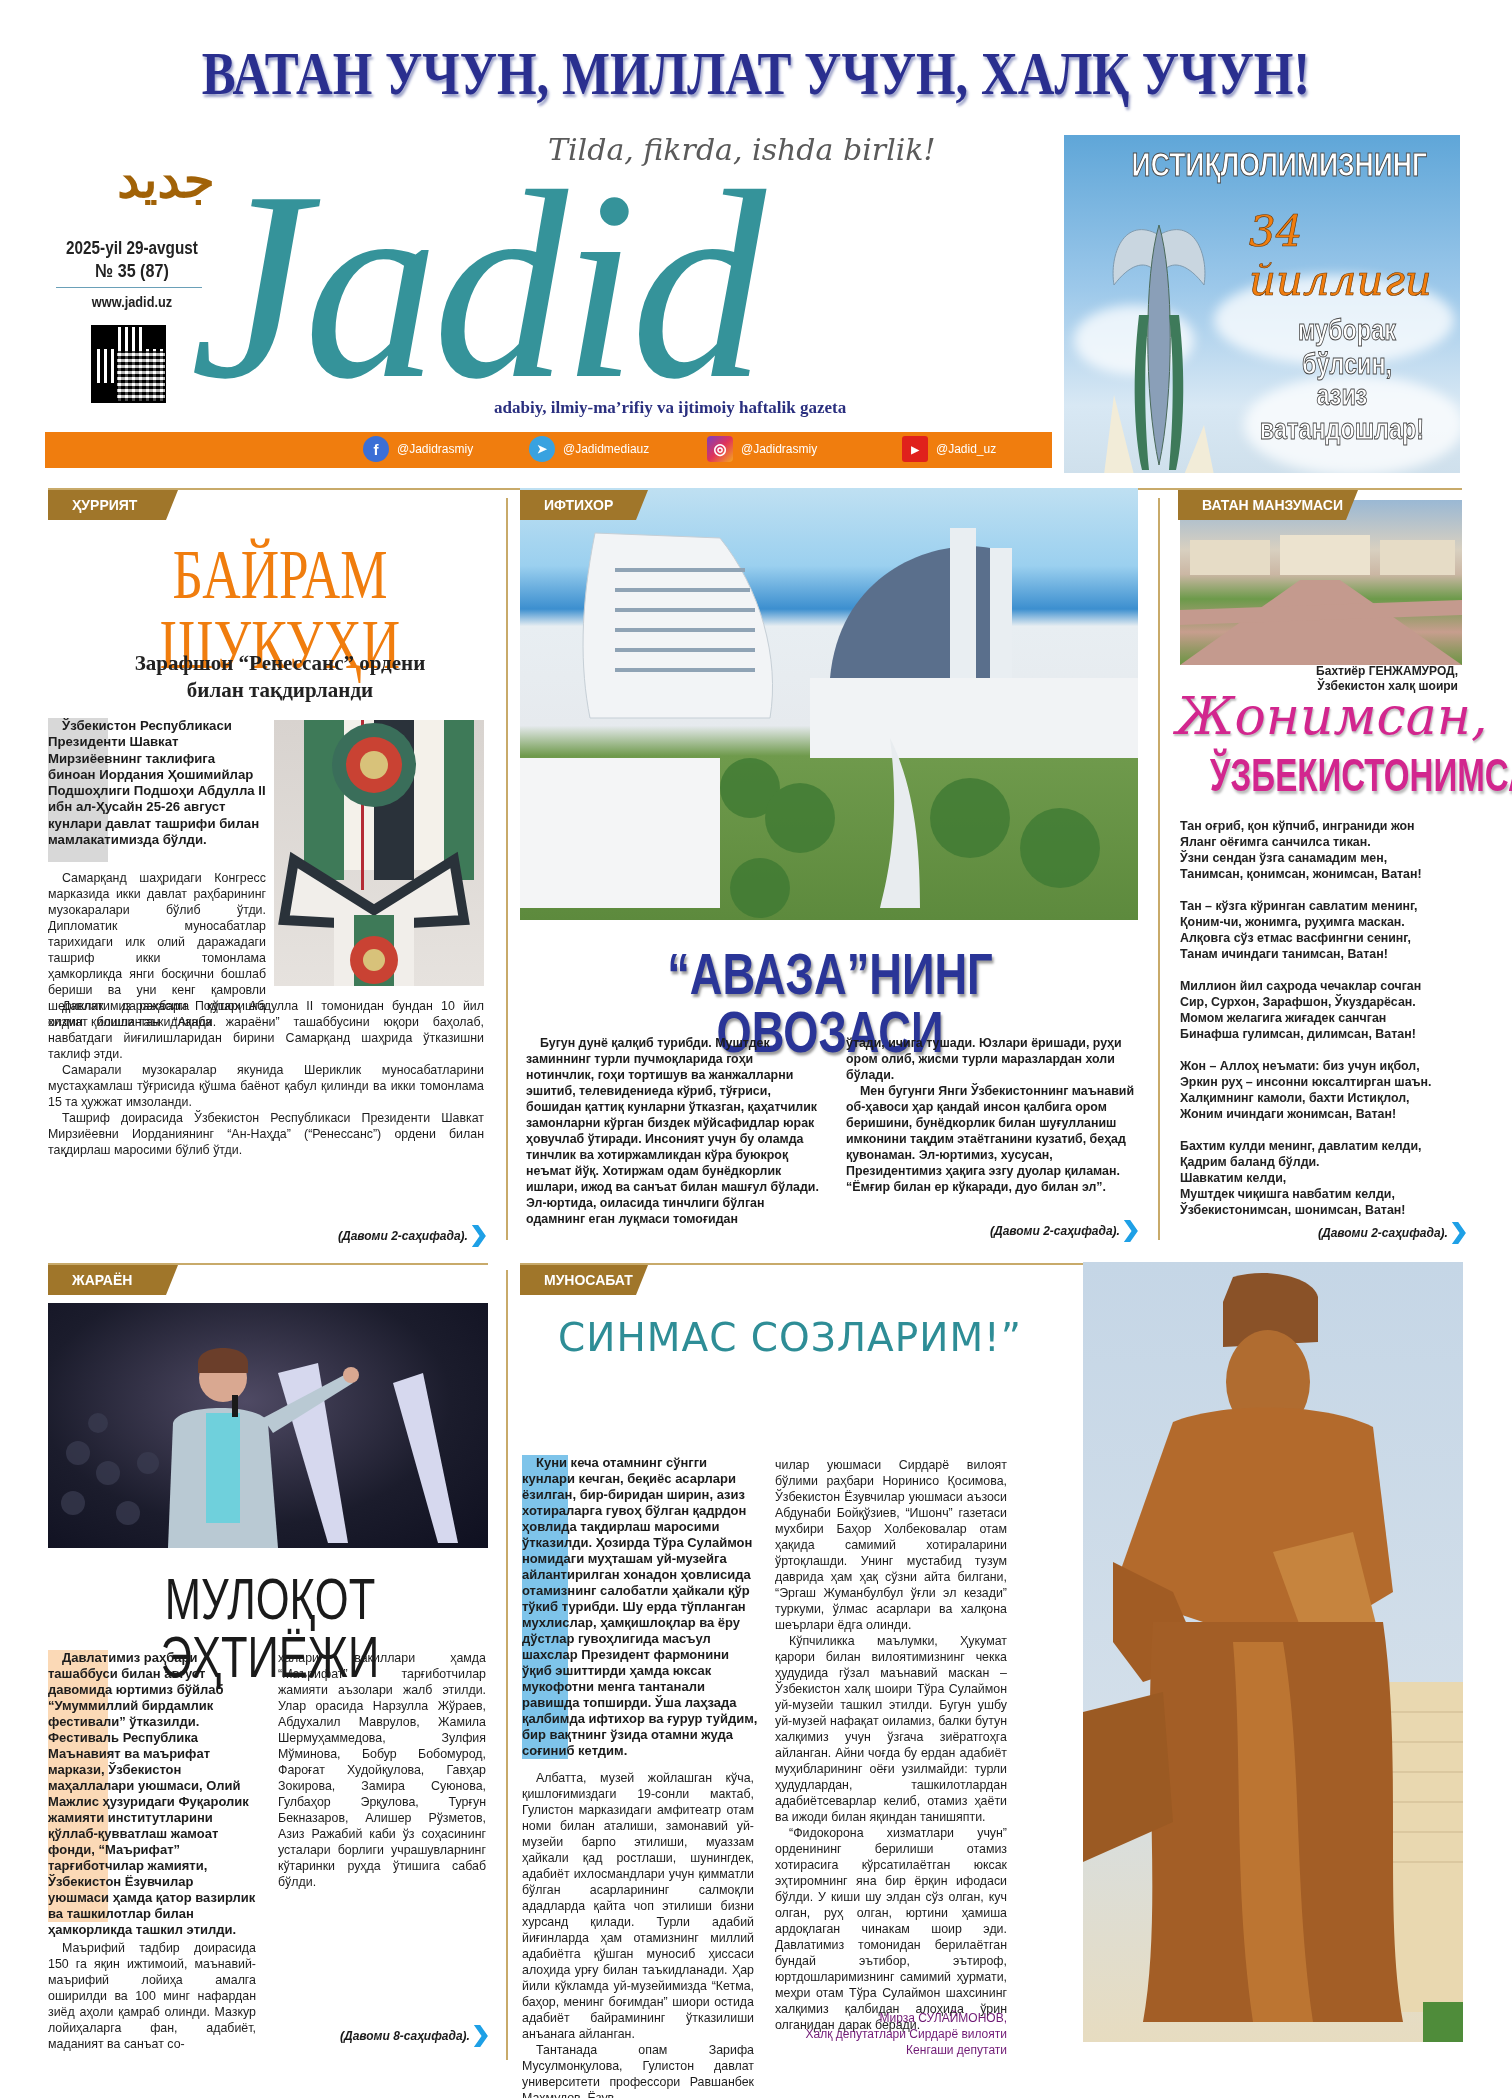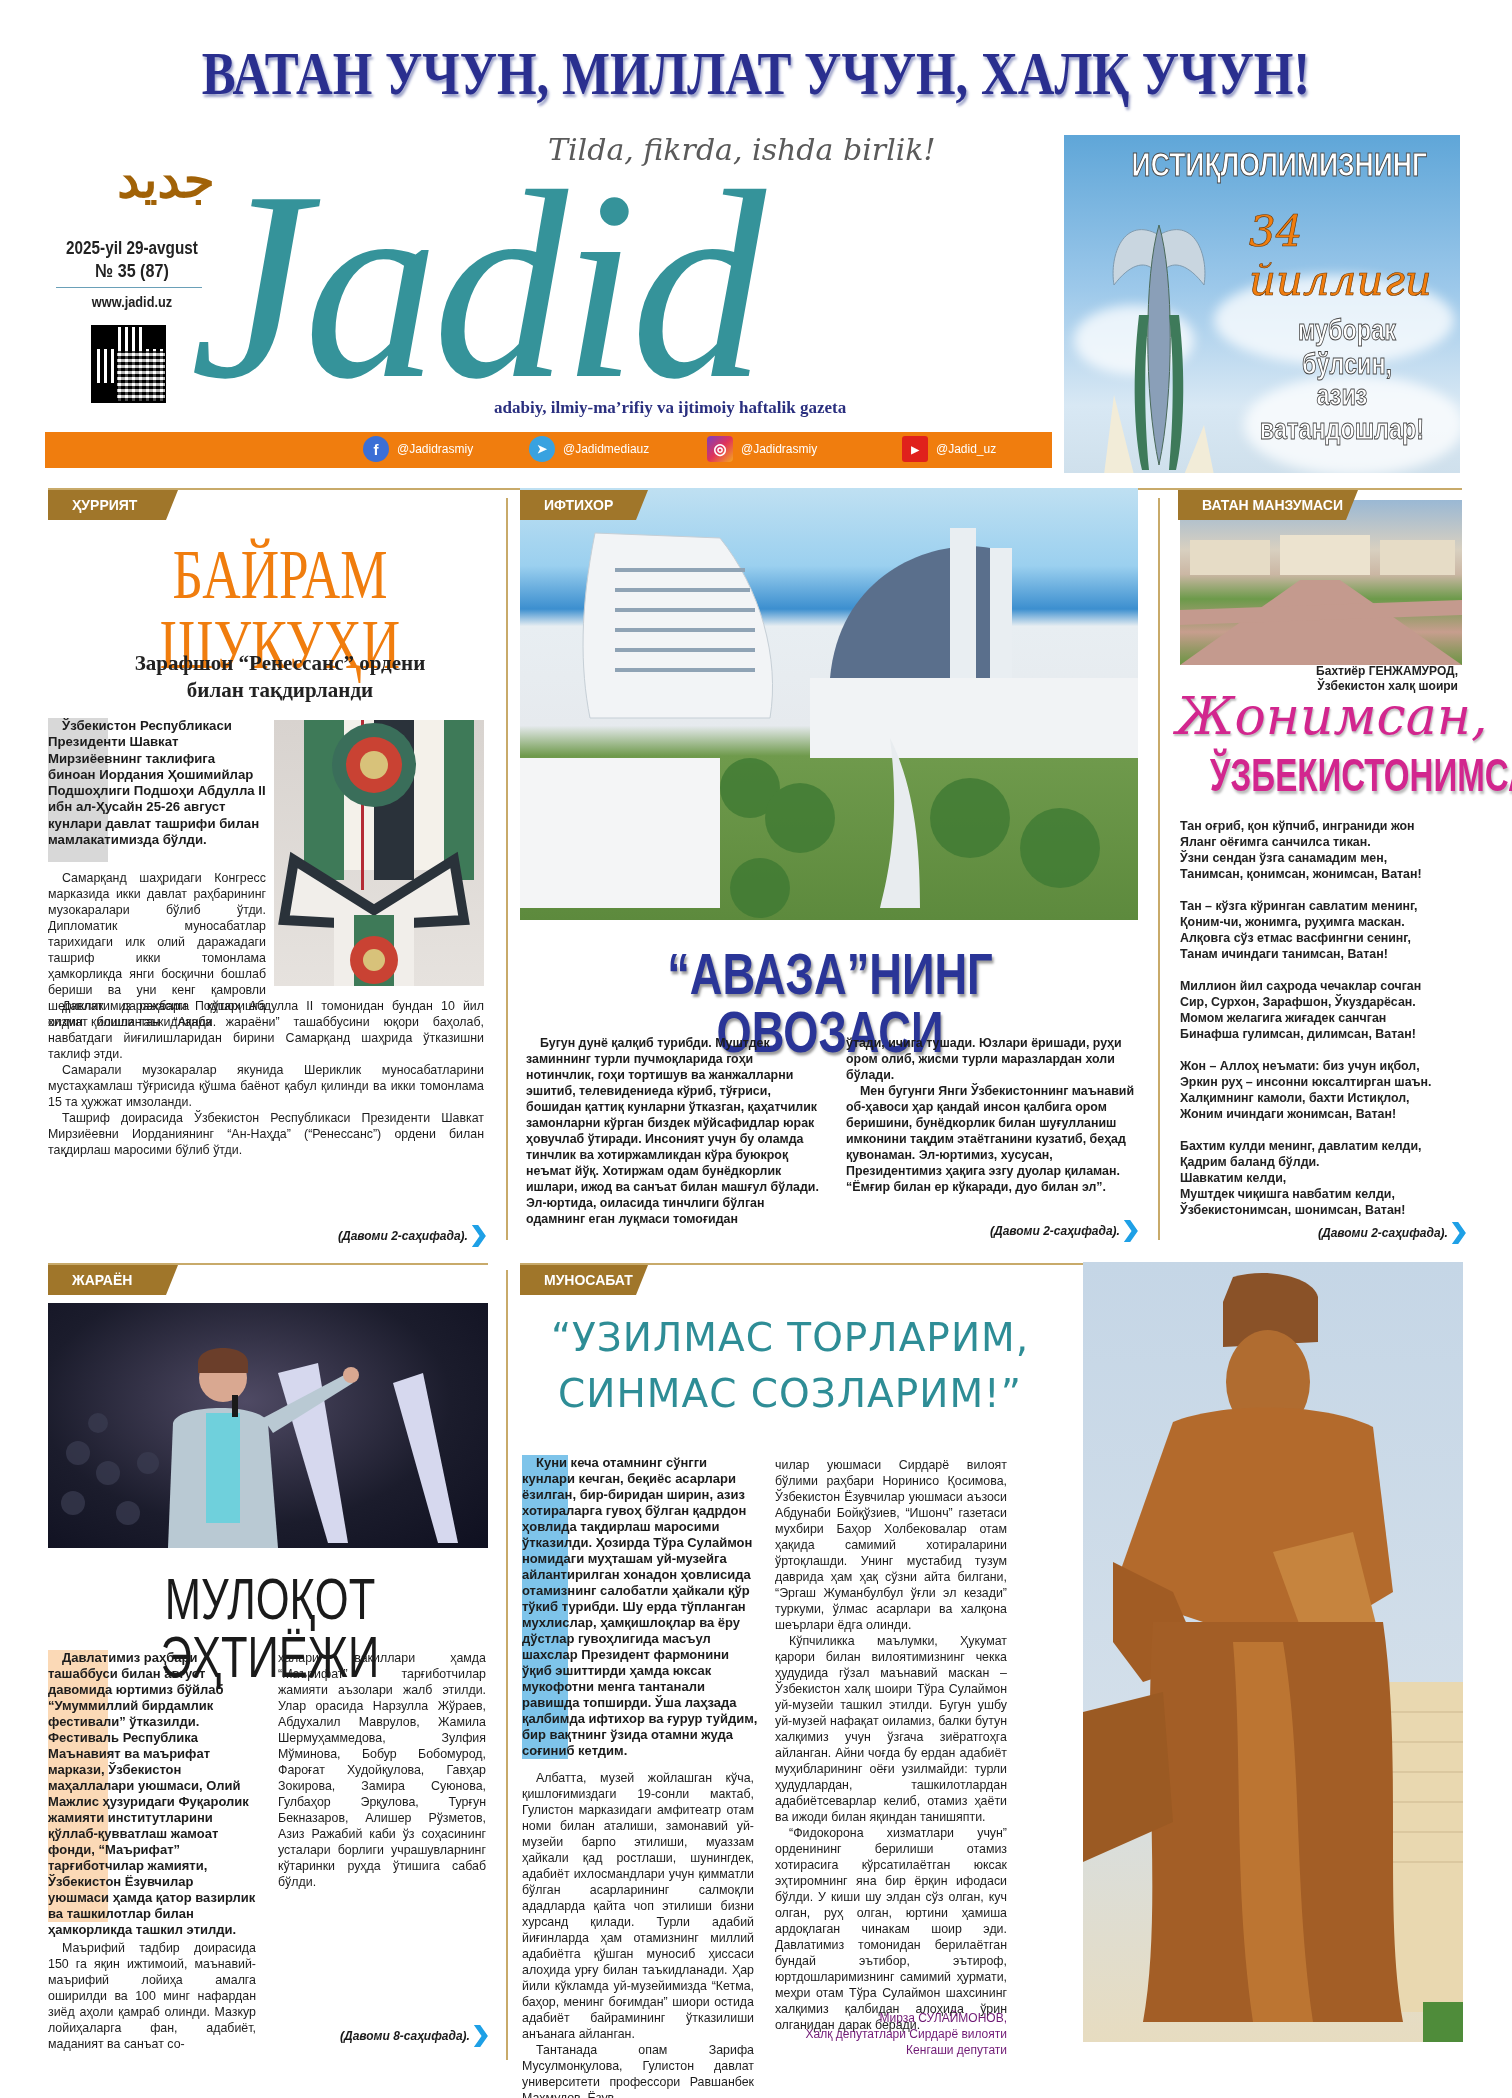--- a/index.html
+++ b/index.html
@@ -319,21 +319,20 @@
 <div class="body-text" style="left:278px;top:1650px;width:208px;">
   <p style="text-indent:0">ҳалари вакиллари ҳамда “Маърифат” тарғиботчилар жамияти аъзолари жалб этилди. Улар орасида Нарзулла Жўраев, Абдухалил Маврулов, Жамила Шермуҳаммедова, Зулфия Мўминова, Бобур Бобомурод, Фароғат Худойқулова, Гавҳар Зокирова, Замира Суюнова, Гулбаҳор Эрқулова, Турғун Бекназаров, Алишер Рўзметов, Азиз Ражабий каби ўз соҳасининг усталари борлиги учрашувларнинг кўтаринки руҳда ўтишига сабаб бўлди.</p>
 </div>
 <div class="cont" style="left:340px;top:2025px;">
   <span>(Давоми 8-саҳифада).</span>
   <span class="chev"></span>
 </div>
 
 <div class="tag" style="left:520px;top:1265px;width:128px;">МУНОСАБАТ</div>
 <div class="abs h-uzilmas">
-  <div>“УЗИЛМАС ТОРЛАРИМ,</div>
   <div>СИНМАС СОЗЛАРИМ!”</div>
 </div>
 
 <div class="hl" style="left:522px;top:1455px;width:46px;height:304px;background:#7ec4ea;"></div>
 <div class="body-text bold-lead" style="left:522px;top:1455px;width:240px;font-size:13px;line-height:16px;text-align:left;">
   <p>Куни кеча отамнинг сўнгги кунлари кечган, беқиёс асарлари ёзилган, бир-биридан ширин, азиз хотираларга гувоҳ бўлган қадрдон ҳовлида тақдирлаш маросими ўтказилди. Ҳозирда Тўра Сулаймон номидаги муҳташам уй-музейга айлантирилган хонадон ҳовлисида отамизнинг салобатли ҳайкали қўр тўкиб турибди. Шу ерда тўпланган мухлислар, ҳамқишлоқлар ва ёру дўстлар гувоҳлигида масъул шахслар Президент фармонини ўқиб эшиттирди ҳамда юксак мукофотни менга тантанали равишда топширди. Ўша лаҳзада қалбимда ифтихор ва ғурур туйдим, бир вақтнинг ўзида отамни жуда соғиниб кетдим.</p>
 </div>
 <div class="body-text" style="left:522px;top:1770px;width:232px;">
   <p>Албатта, музей жойлашган кўча, қишлоғимиздаги 19-сонли мактаб, Гулистон марказидаги амфитеатр отам номи билан аталиши, замонавий уй-музейи барпо этилиши, муаззам ҳайкали қад ростлаши, шунингдек, адабиёт ихлосмандлари учун қимматли бўлган асарларининг салмоқли ададларда қайта чоп этилиши бизни хурсанд қилади. Турли адабий йиғинларда ҳам отамизнинг миллий адабиётга қўшган муносиб ҳиссаси алоҳида урғу билан таъкидланади. Ҳар йили кўкламда уй-музейимизда “Кетма, баҳор, менинг боғимдан” шиори остида адабиёт байрамининг ўтказилиши анъанага айланган.</p>
   <p>Тантанада опам Зарифа Мусулмонқулова, Гулистон давлат университети профессори Равшанбек Маҳмудов, Ёзув-</p>

